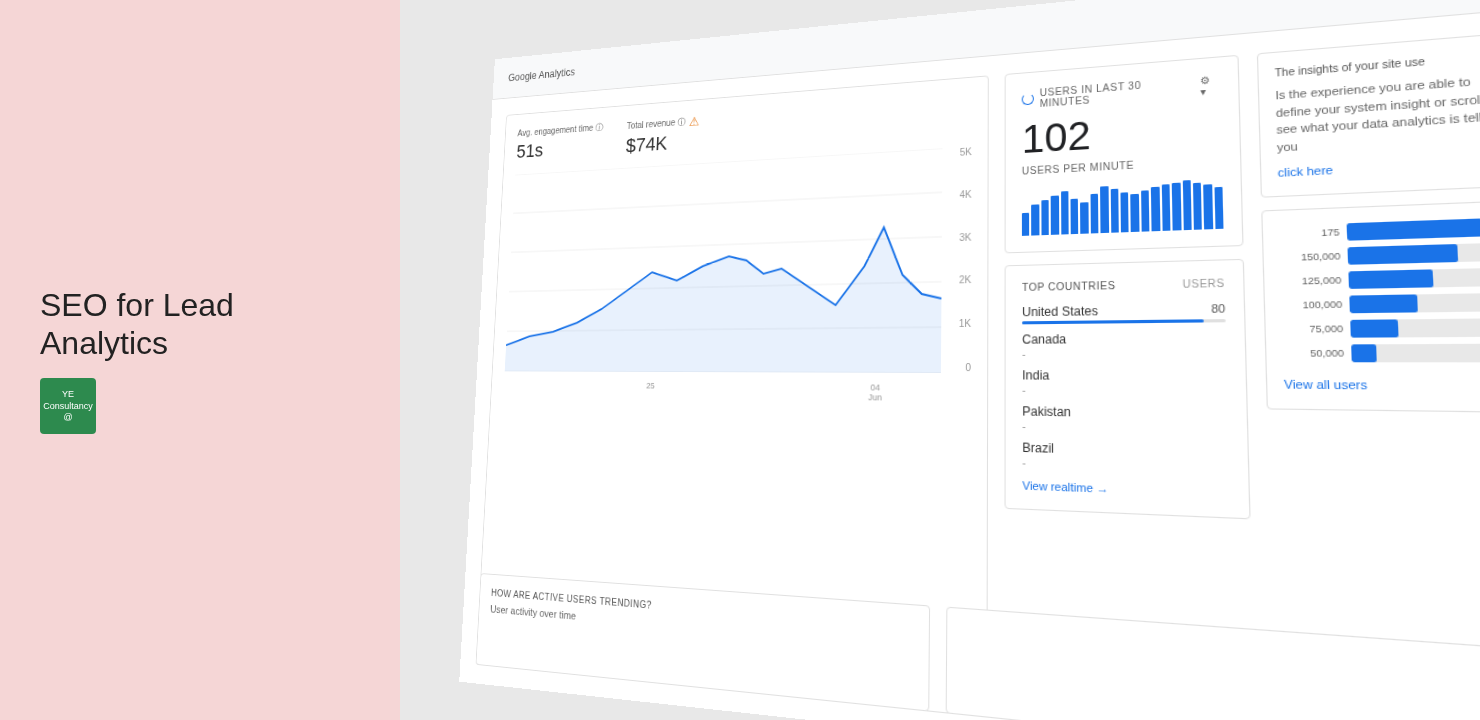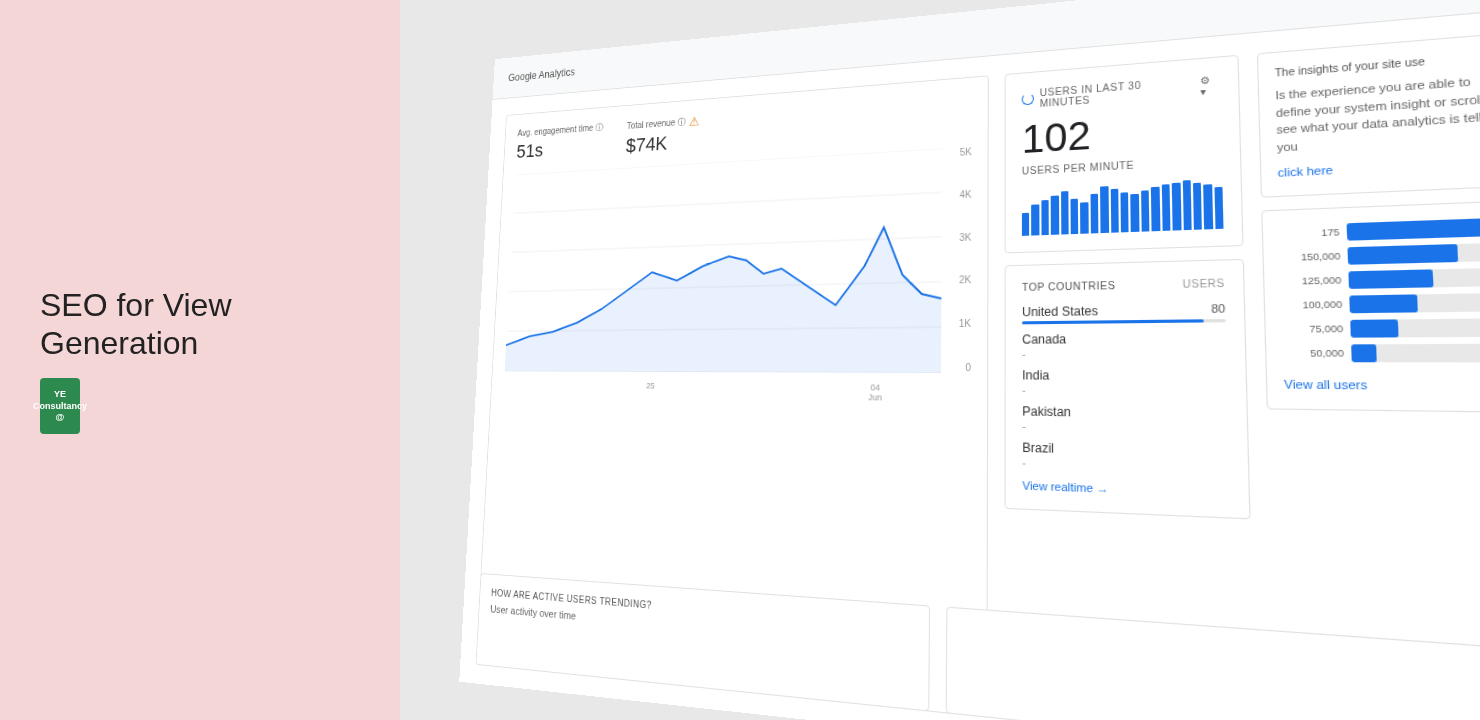--- a/index.html
+++ b/index.html
@@ -35,33 +35,32 @@
 
     .page-url {
       font-size: 13px;
       color: #555;
       word-break: break-all;
       margin-bottom: 30px;
       line-height: 1.5;
     }
 
     .company-badge {
-      width: 40px;
+      width: 56px;
       height: 56px;
       background: #2d8a4e;
       border-radius: 4px;
       display: flex;
       flex-direction: column;
       align-items: center;
       justify-content: center;
       color: white;
       font-size: 9px;
       text-align: center;
       line-height: 1.3;
-      font-weight: bold;
     }
 
     
     .right-panel {
       flex: 1;
       height: 720px;
       background: #e8e8e8;
       position: relative;
       overflow: hidden;
       perspective: 800px;
@@ -417,21 +416,21 @@
     
     .grid-line {
       stroke: #f0f0f0;
       stroke-width: 1;
     }
   </style>
 </head>
 <body>
 
 <div class="left-panel">
-  <h1 class="page-title">SEO for View Generation</h1>
+  <h1 class="page-title">SEO for Lead Analytics</h1>
   <div class="company-badge">
     <span>YE Consultancy</span>
     <span>@</span>
   </div>
 </div>
 
 <div class="right-panel">
   <div class="analytics-container">
     <div class="analytics-bg">
 

